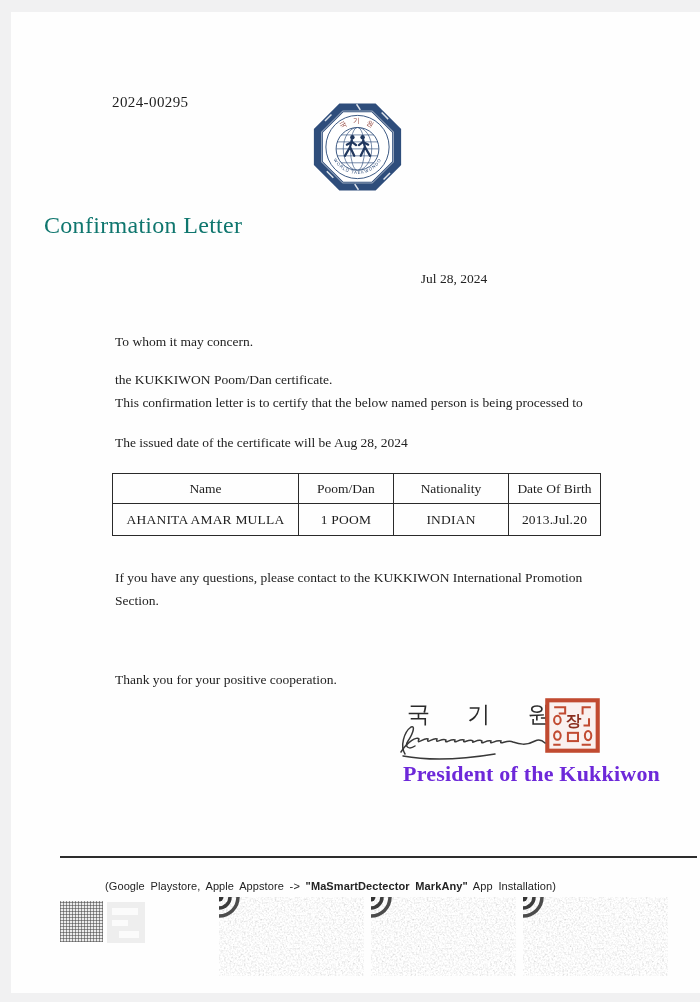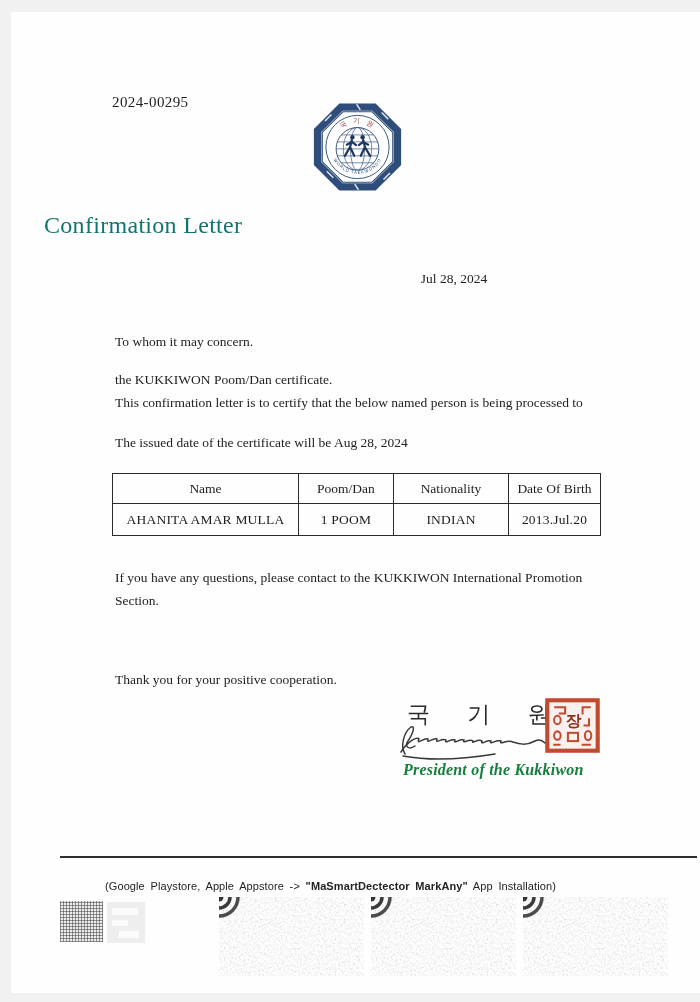--- a/index.html
+++ b/index.html
@@ -43,21 +43,21 @@
   .korean-title{
     left:407px;top:699px;font-size:23px;color:#2a2a2a;
     word-spacing:30px;white-space:nowrap;
     font-family:"DejaVu Sans","Liberation Sans",sans-serif;
   }
   .seal{left:545px;top:698px;width:55px;height:55px;}
   .seal svg{width:100%;height:100%;display:block;}
   .signature-svg{left:395px;top:722px;width:155px;height:42px;}
   .signer-title{
     left:403px;top:761px;width:220px;
-    font-size:16px;font-style:italic;font-weight:700;color:#15803d;
+    font-size:22px;font-weight:700;color:#6d28d9;
     letter-spacing:.2px;white-space:nowrap;
   }
   .footer-rule{left:60px;top:856px;width:637px;height:2px;background:#2d2d2d;}
   .footer-text{
     font-family:"Liberation Sans",sans-serif;
     font-size:11px;color:#232323;word-spacing:2.5px;letter-spacing:.1px;
     white-space:nowrap;
   }
   .footer-line1{left:63px;top:862px;}
   .footer-line2{left:63px;top:880px;margin-left:42px;}

